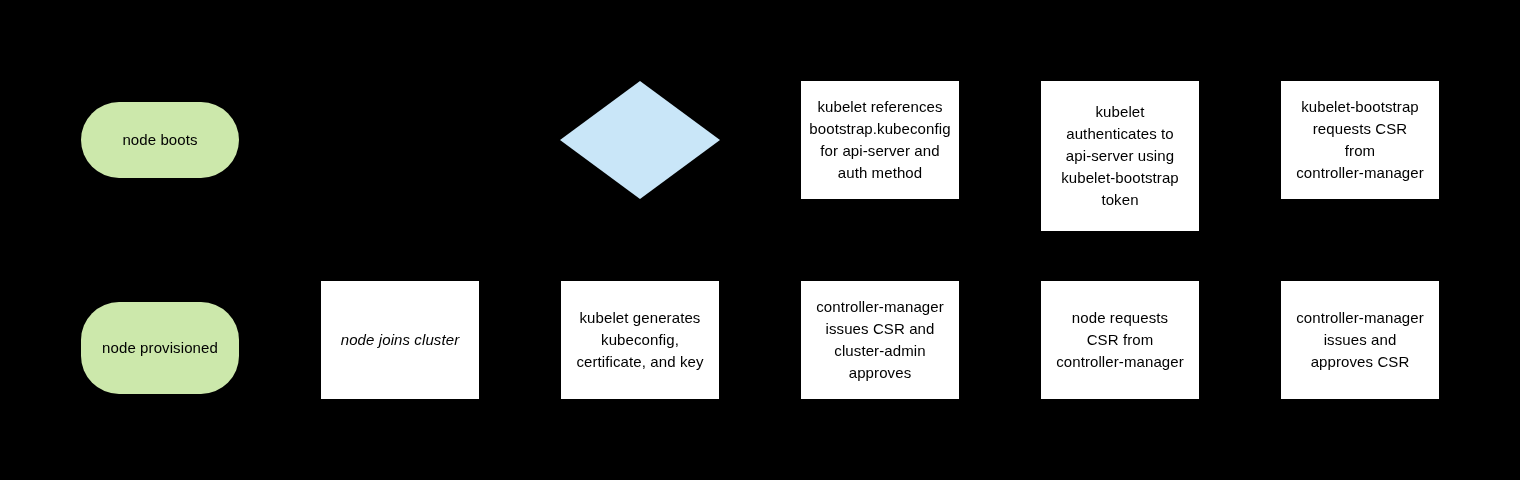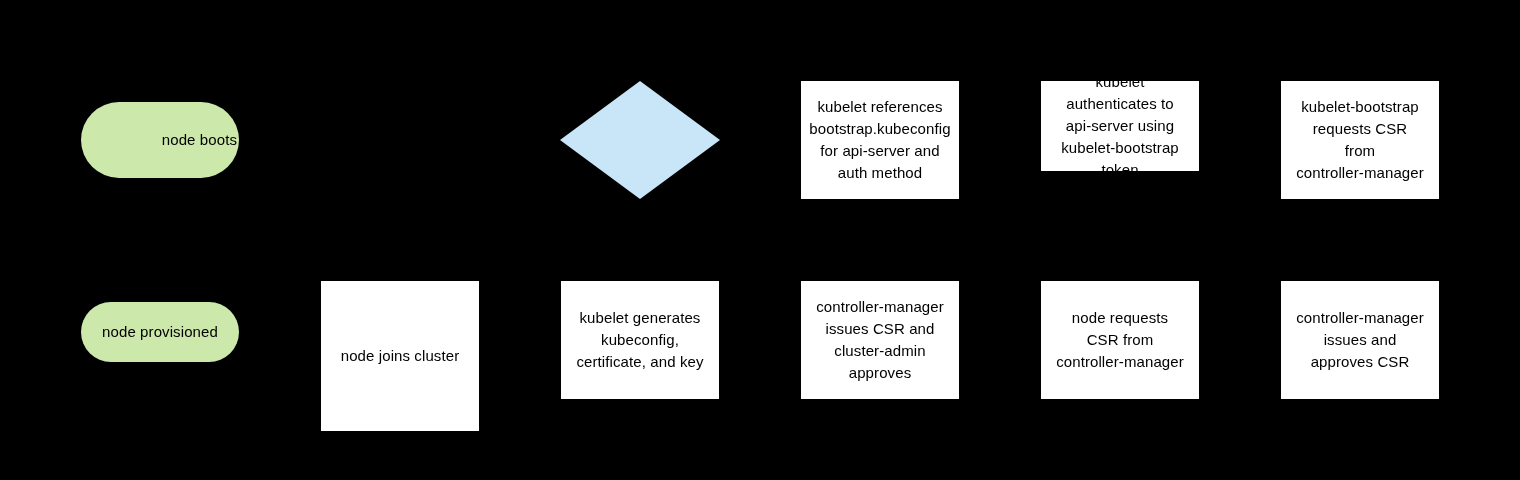--- a/index.html
+++ b/index.html
@@ -67,56 +67,56 @@
     width: 180px;
     flex: 0 0 180px;
     padding: 0;
   }
 </style>
 </head>
 <body>
 
 <div id="canvas">
 
-  <div class="node node--terminator" style="left:81px; top:102px; width:158px; height:76px;text-align:right;">
+  <div class="node node--terminator" style="left:81px; top:102px; width:158px; height:76px;">
     <span class="node-label">node boots</span>
   </div>
 
 
   <div class="node node--decision" style="left:560px; top:81px; width:160px; height:118px;">
     <span class="diamond-shape"></span>
   </div>
 
   <div class="node node--process node--clip" style="left:801px; top:81px; width:158px; height:118px;">
     <span class="node-label">kubelet references
 bootstrap.kubeconfig
 for api-server and
 auth method</span>
   </div>
 
-  <div class="node node--process" style="left:1041px; top:81px; width:158px; height:90px;">
+  <div class="node node--process" style="left:1041px; top:81px; width:158px; height:150px;">
     <span class="node-label">kubelet
 authenticates to
 api-server using
 kubelet-bootstrap
 token</span>
   </div>
 
   <div class="node node--process" style="left:1281px; top:81px; width:158px; height:118px;">
     <span class="node-label">kubelet-bootstrap
 requests CSR
 from
 controller-manager</span>
   </div>
 
-  <div class="node node--terminator" style="left:81px; top:302px; width:158px; height:60px;">
+  <div class="node node--terminator" style="left:81px; top:302px; width:158px; height:92px;">
     <span class="node-label">node provisioned</span>
   </div>
 
-  <div class="node node--process" style="left:321px; top:281px; width:158px; height:150px;">
+  <div class="node node--process" style="left:321px; top:281px; width:158px; height:118px;font-style:italic;">
     <span class="node-label">node joins cluster</span>
   </div>
 
   <div class="node node--process" style="left:561px; top:281px; width:158px; height:118px;justify-content:center;">
     <span class="node-label">kubelet generates
 kubeconfig,
 certificate, and key</span>
   </div>
 
   <div class="node node--process" style="left:801px; top:281px; width:158px; height:118px;">

